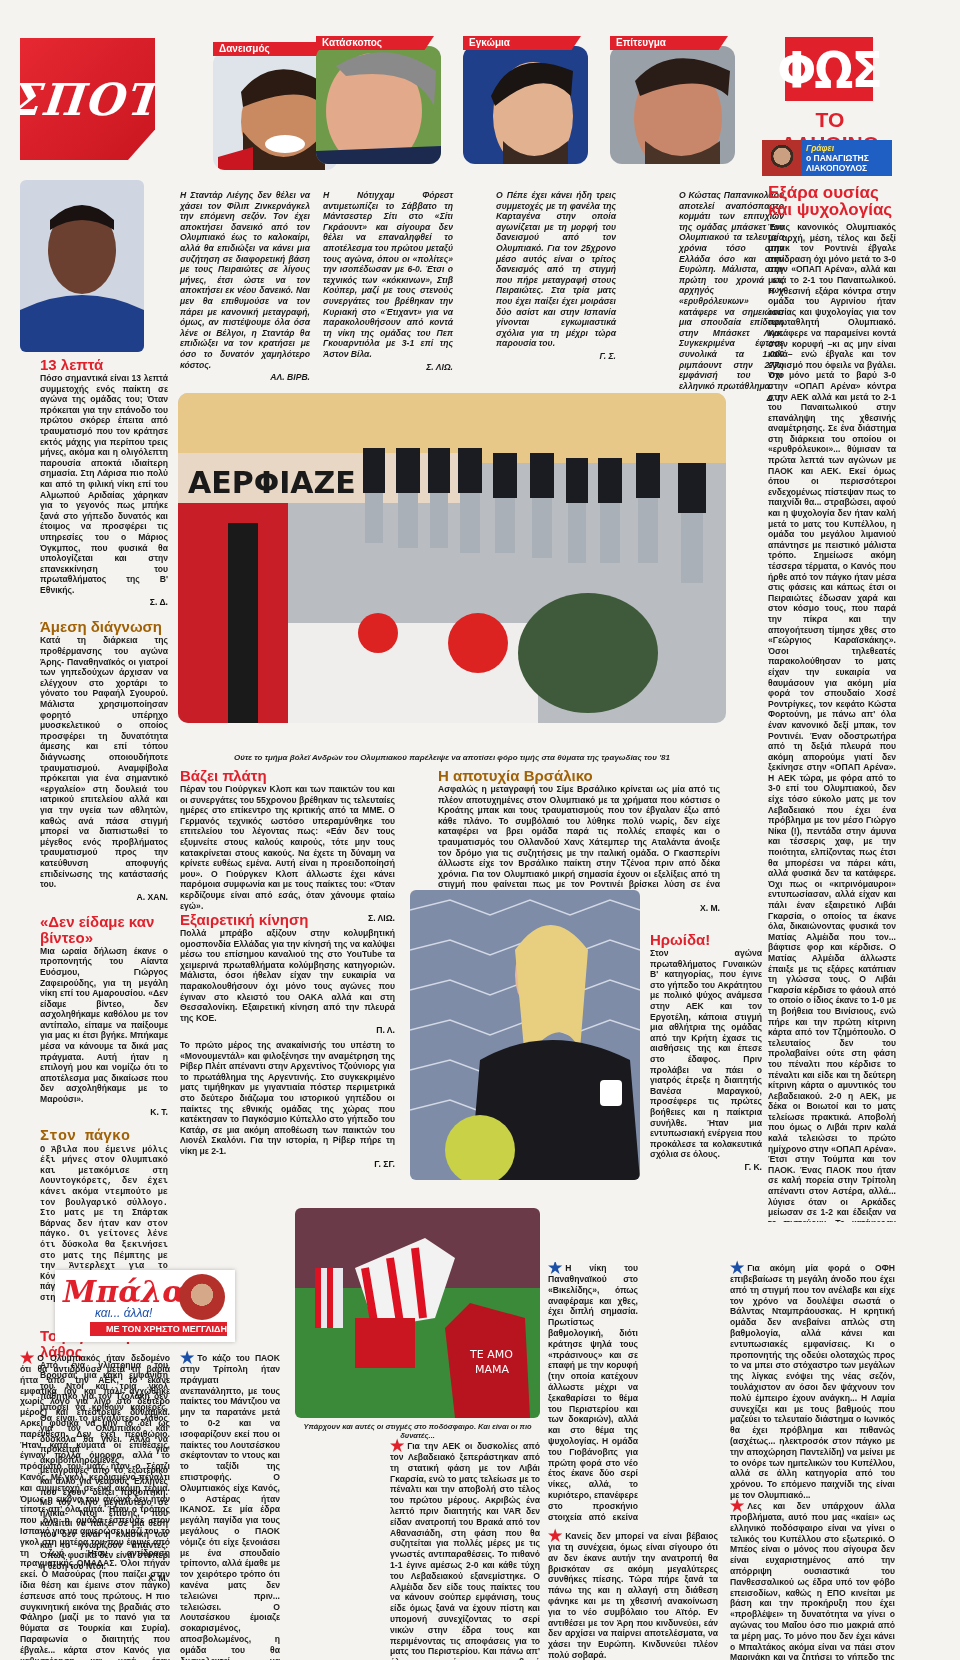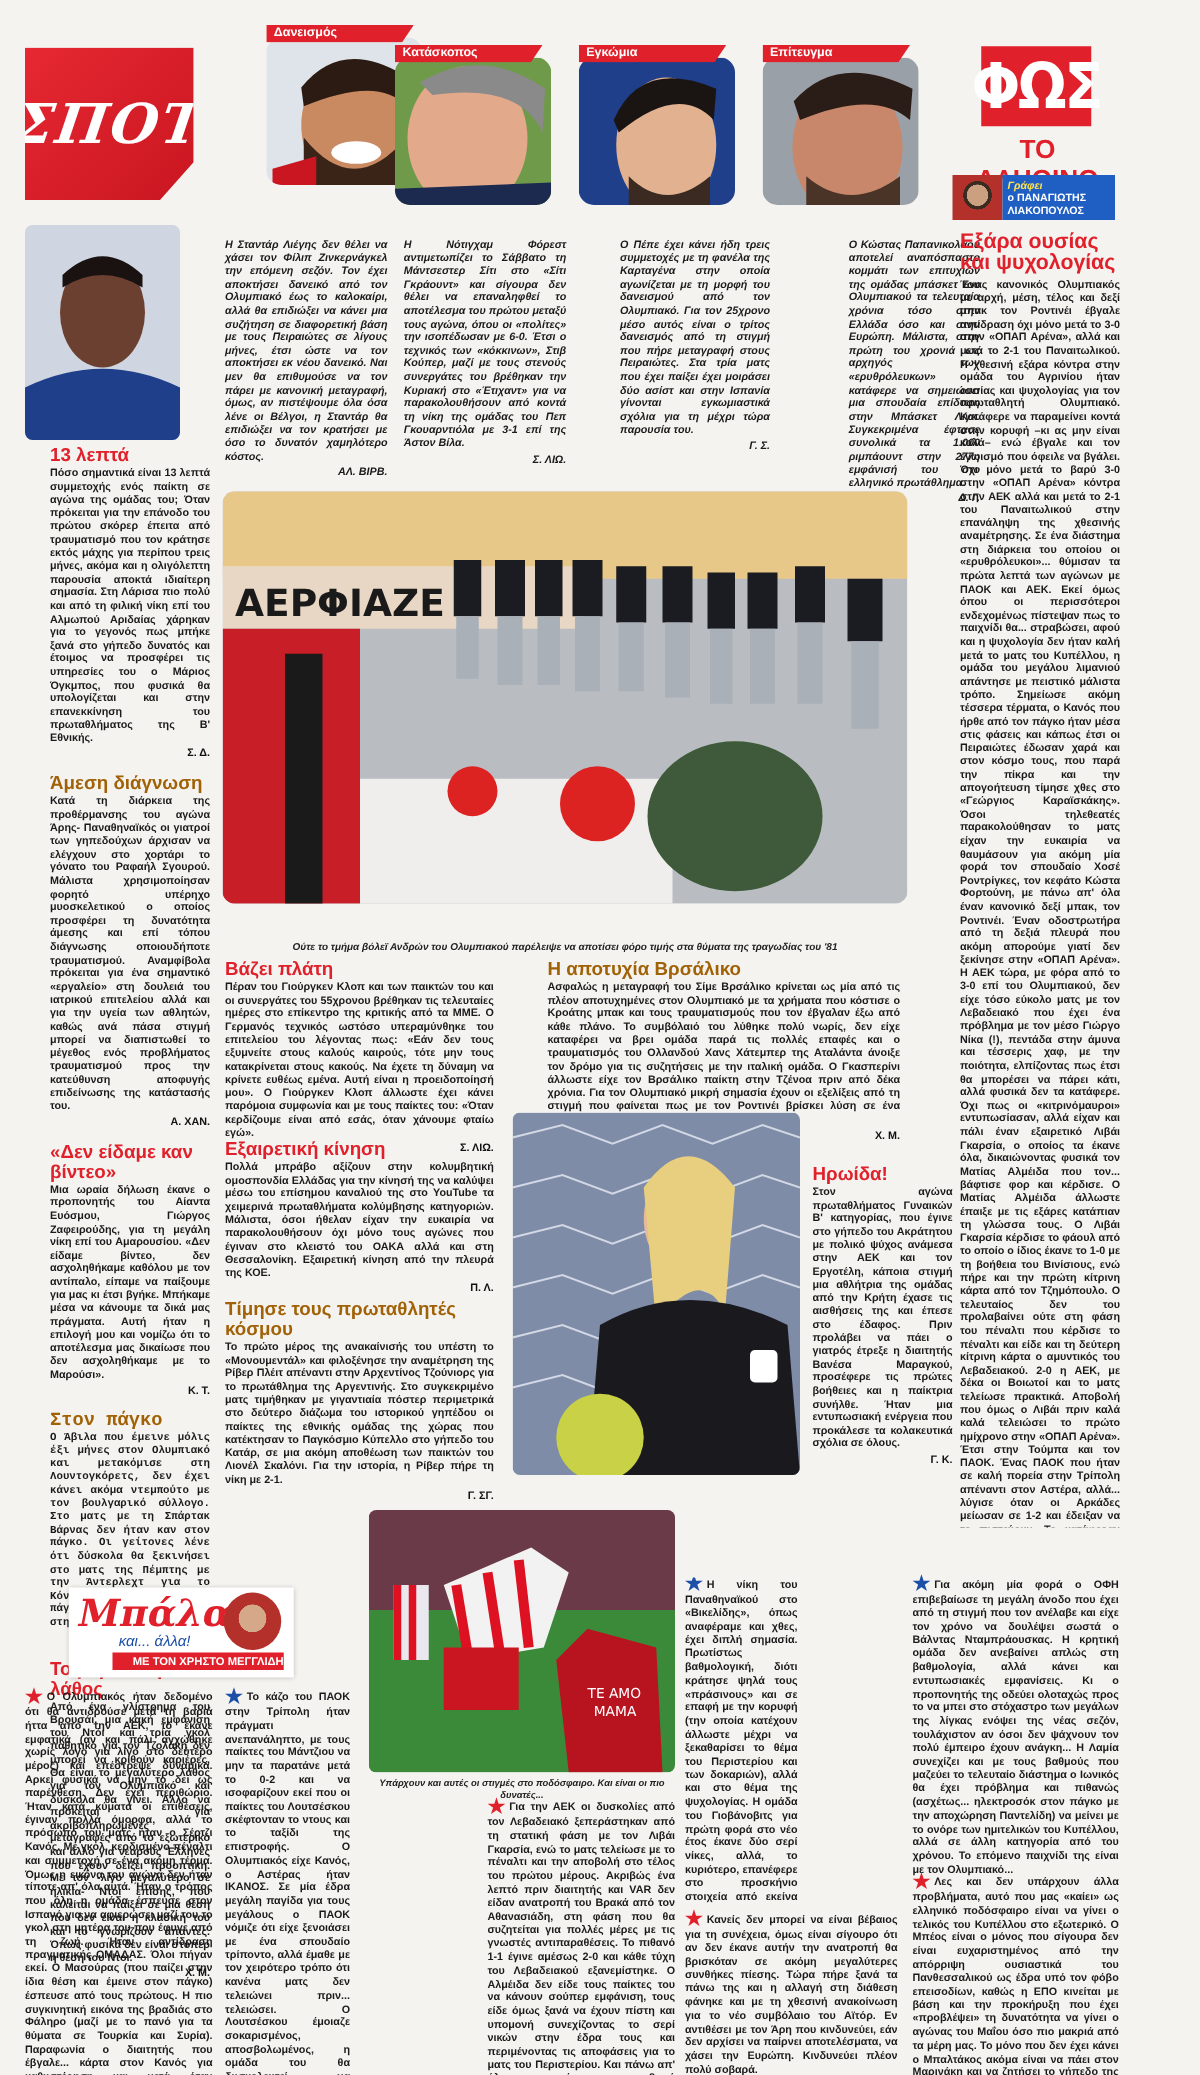--- a/index.html
+++ b/index.html
@@ -38,21 +38,21 @@
   .star.blue { color:#1b4fa8; }
   .col-txt { font-size: 8.6px; line-height: 10.8px; text-align: justify; font-weight: bold; color:#1a1a1a; }
 </style>
 </head>
 <body>
 
 <div class="abs logo-spote">
   <span>ΣΠΟΤ</span>
 </div>
 
-<div class="abs" style="left:170px;top:20px;width:128px;padding-left:43px;">
+<div class="abs" style="left:170px;top:42px;width:128px;padding-left:43px;">
   <div class="tag" style="width:118px;">Δανεισμός</div>
   <div class="portrait" style="margin-top:-4px;">
     <svg class="face" viewBox="0 0 125 118">
       <rect width="125" height="118" fill="#dfe4ea"></rect>
       <ellipse cx="70" cy="70" rx="42" ry="52" fill="#c98a62"></ellipse>
       <path d="M28 40 Q60 0 110 30 L112 55 Q90 30 30 55 Z" fill="#2b1b12"></path>
       <path d="M30 80 Q70 130 112 80 L112 118 L30 118 Z" fill="#3a2418"></path>
       <ellipse cx="72" cy="92" rx="20" ry="9" fill="#fff"></ellipse>
       <path d="M5 105 L40 95 L40 118 L5 118 Z" fill="#c91620"></path>
     </svg>
@@ -201,21 +201,20 @@
   <p class="sig">Χ. Μ.</p>
 </div>
 
 <div class="abs" style="left:180px;top:912px;width:215px;">
   <div class="hdr-red">Εξαιρετική κίνηση</div>
   <p class="txt">Πολλά μπράβο αξίζουν στην κολυμβητική ομοσπονδία Ελλάδας για την κίνησή της να καλύψει μέσω του επίσημου καναλιού της στο YouTube τα χειμερινά πρωταθλήματα κολύμβησης κατηγοριών. Μάλιστα, όσοι ήθελαν είχαν την ευκαιρία να παρακολουθήσουν όχι μόνο τους αγώνες που έγιναν στο κλειστό του ΟΑΚΑ αλλά και στη Θεσσαλονίκη. Εξαιρετική κίνηση από την πλευρά της ΚΟΕ.</p>
   <p class="sig">Π. Λ.</p>
 </div>
 
 <div class="abs" style="left:180px;top:1040px;width:215px;">
-  <div class="hdr-blue">Τίμησε τους πρωταθλητές κόσμου</div>
   <p class="txt">Το πρώτο μέρος της ανακαίνισής του υπέστη το «Μονουμεντάλ» και φιλοξένησε την αναμέτρηση της Ρίβερ Πλέιτ απέναντι στην Αρχεντίνος Τζούνιορς για το πρωτάθλημα της Αργεντινής. Στο συγκεκριμένο ματς τιμήθηκαν με γιγαντιαία πόστερ περιμετρικά στο δεύτερο διάζωμα του ιστορικού γηπέδου οι παίκτες της εθνικής ομάδας της χώρας που κατέκτησαν το Παγκόσμιο Κύπελλο στο γήπεδο του Κατάρ, σε μια ακόμη αποθέωση των παικτών του Λιονέλ Σκαλόνι. Για την ιστορία, η Ρίβερ πήρε τη νίκη με 2-1.</p>
   <p class="sig">Γ. ΣΓ.</p>
 </div>
 
 <div class="abs photo" style="left:410px;top:890px;width:230px;height:290px;border-radius:6px;">
   <svg width="230" height="290" viewBox="0 0 230 290">
     <rect width="230" height="290" fill="#7e8ca8"></rect>
     <g stroke="#e8ecf4" stroke-width="1.5" fill="none" opacity="0.8">
       <path d="M0 20 L40 10 L80 25 L120 10 L160 25 L200 10 L230 20"></path>
       <path d="M0 60 L40 50 L80 65 L120 50 L160 65 L200 50 L230 60"></path>

